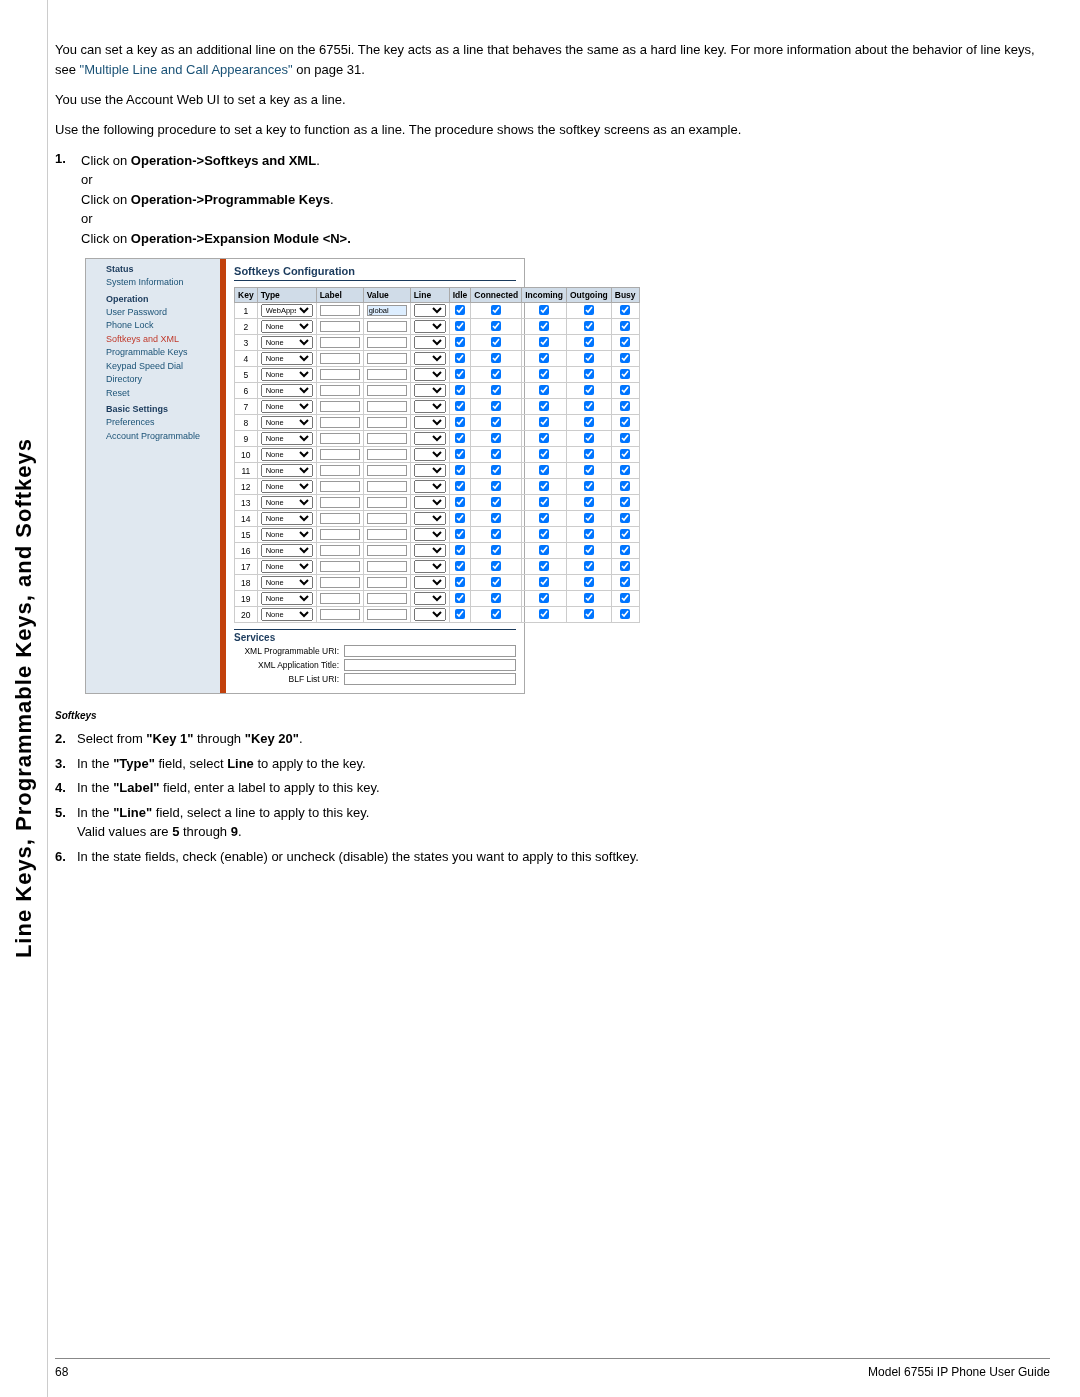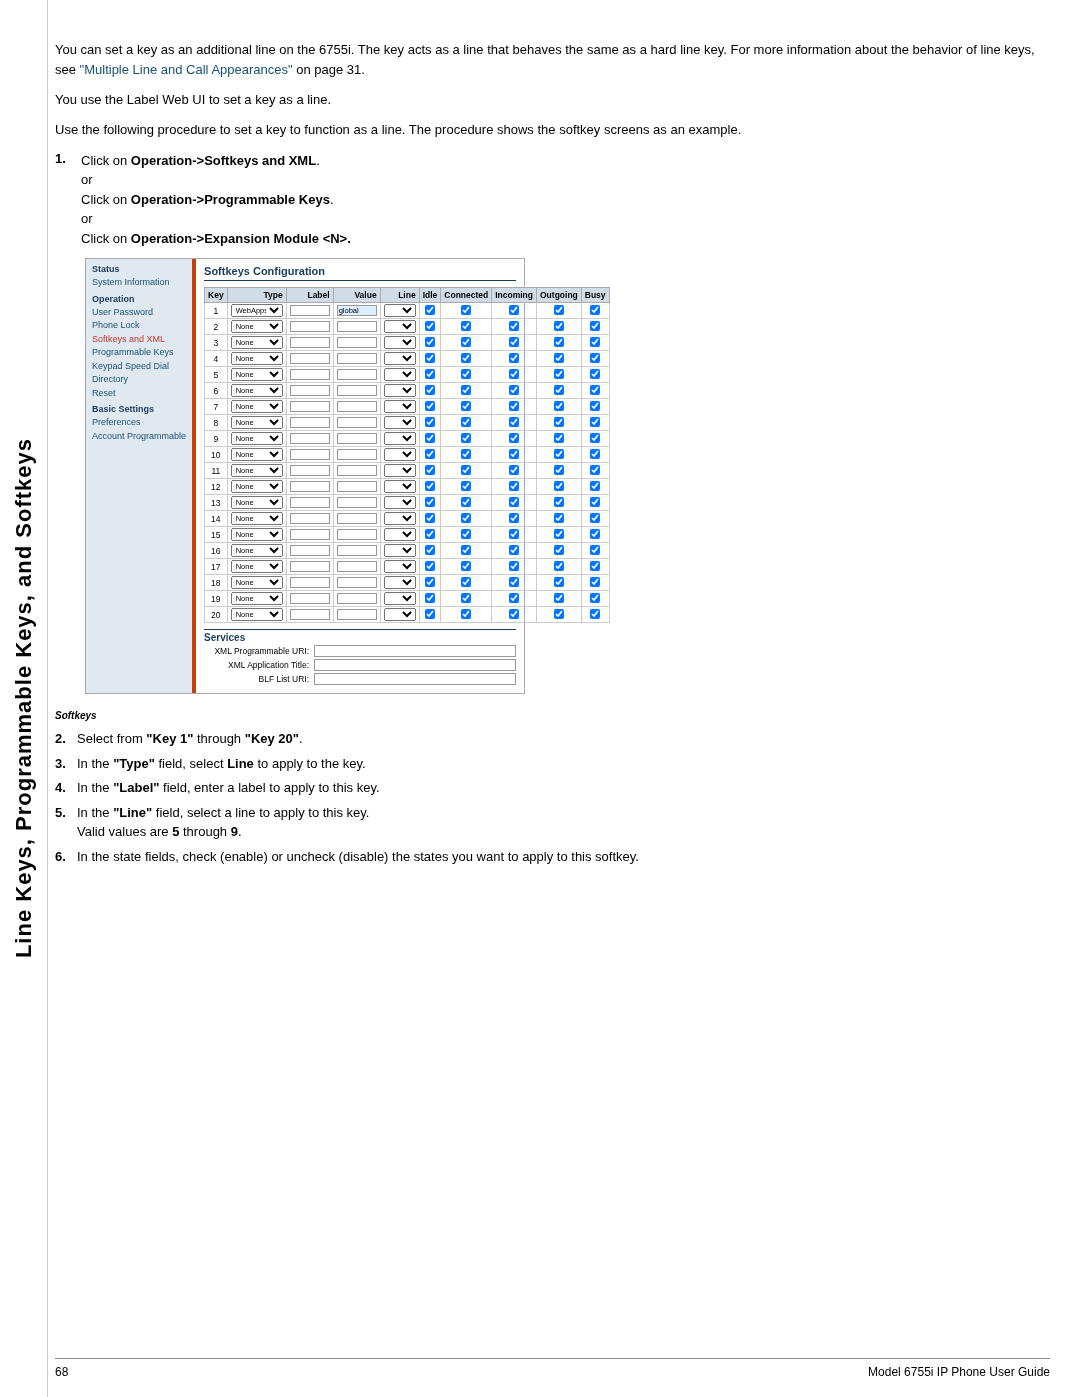--- a/index.html
+++ b/index.html
@@ -148,21 +148,21 @@
 
     .config-table {
       width: 100%;
       border-collapse: collapse;
       font-size: 8.5px;
     }
     .config-table thead th {
       background: #d0dce8;
       border: 1px solid #aaa;
       padding: 2px 3px;
-      text-align: right;
+      text-align: left;
       font-weight: bold;
     }
     .config-table tbody td {
       border: 1px solid #ccc;
       padding: 1px 3px;
       text-align: center;
     }
     .config-table tbody td.key-col {
       width: 18px;
     }
@@ -271,41 +271,41 @@
   <span class="side-tab-text">Line Keys, Programmable Keys, and Softkeys</span>
 </div>
 
 <div class="main-content">
 
 
   <p class="body-text">
     <span>You can set a key as an additional line on the 6755i. The key acts as a line that behaves the same as a hard line key. For more information about the behavior of line keys, see </span><a class="link-text" href="#">"Multiple Line and Call Appearances"</a><span> on page 31.</span>
   </p>
 
-  <p class="body-text">You use the Label Web UI to set a key as a line.</p>
+  <p class="body-text">You use the Account Web UI to set a key as a line.</p>
 
 
   <p class="body-text">Use the following procedure to set a key to function as a line. The procedure shows the softkey screens as an example.</p>
 
   <div style="display:flex; margin-bottom:4px;">
     <span class="instruction-num" style="font-weight:bold; min-width:22px;">1.</span>
     <span class="instruction-text">
       <span>Click on </span><strong>Operation-&gt;Softkeys and XML</strong>.<br>
       <span>or</span><br>
       Click on <strong>Operation-&gt;Programmable Keys</strong>.<br>
       <span>or</span><br>
       Click on <strong>Operation-&gt;Expansion Module &lt;N&gt;.</strong>
     </span>
   </div>
 
   <div class="screenshot-panel">
 
     <div style="display:flex;">
 
-      <div class="panel-nav-col" style="background:#e0e8f0; border-right:4px solid #c2410c; padding:5px 6px; min-width:100px;">
+      <div class="panel-nav-col" style="background:#e0e8f0; border-right:6px solid #c2410c; padding:5px 20px; min-width:100px;">
         <div class="panel-nav-section">Status</div>
         <span class="panel-nav-item">System Information</span>
         <div class="panel-nav-section" style="margin-top:4px;">Operation</div>
         <span class="panel-nav-item">User Password</span>
         <span class="panel-nav-item">Phone Lock</span>
         <span class="panel-nav-item active">Softkeys and XML</span>
         <span class="panel-nav-item">Programmable Keys</span>
         <span class="panel-nav-item">Keypad Speed Dial</span>
         <span class="panel-nav-item">Directory</span>
         <span class="panel-nav-item">Reset</span>

